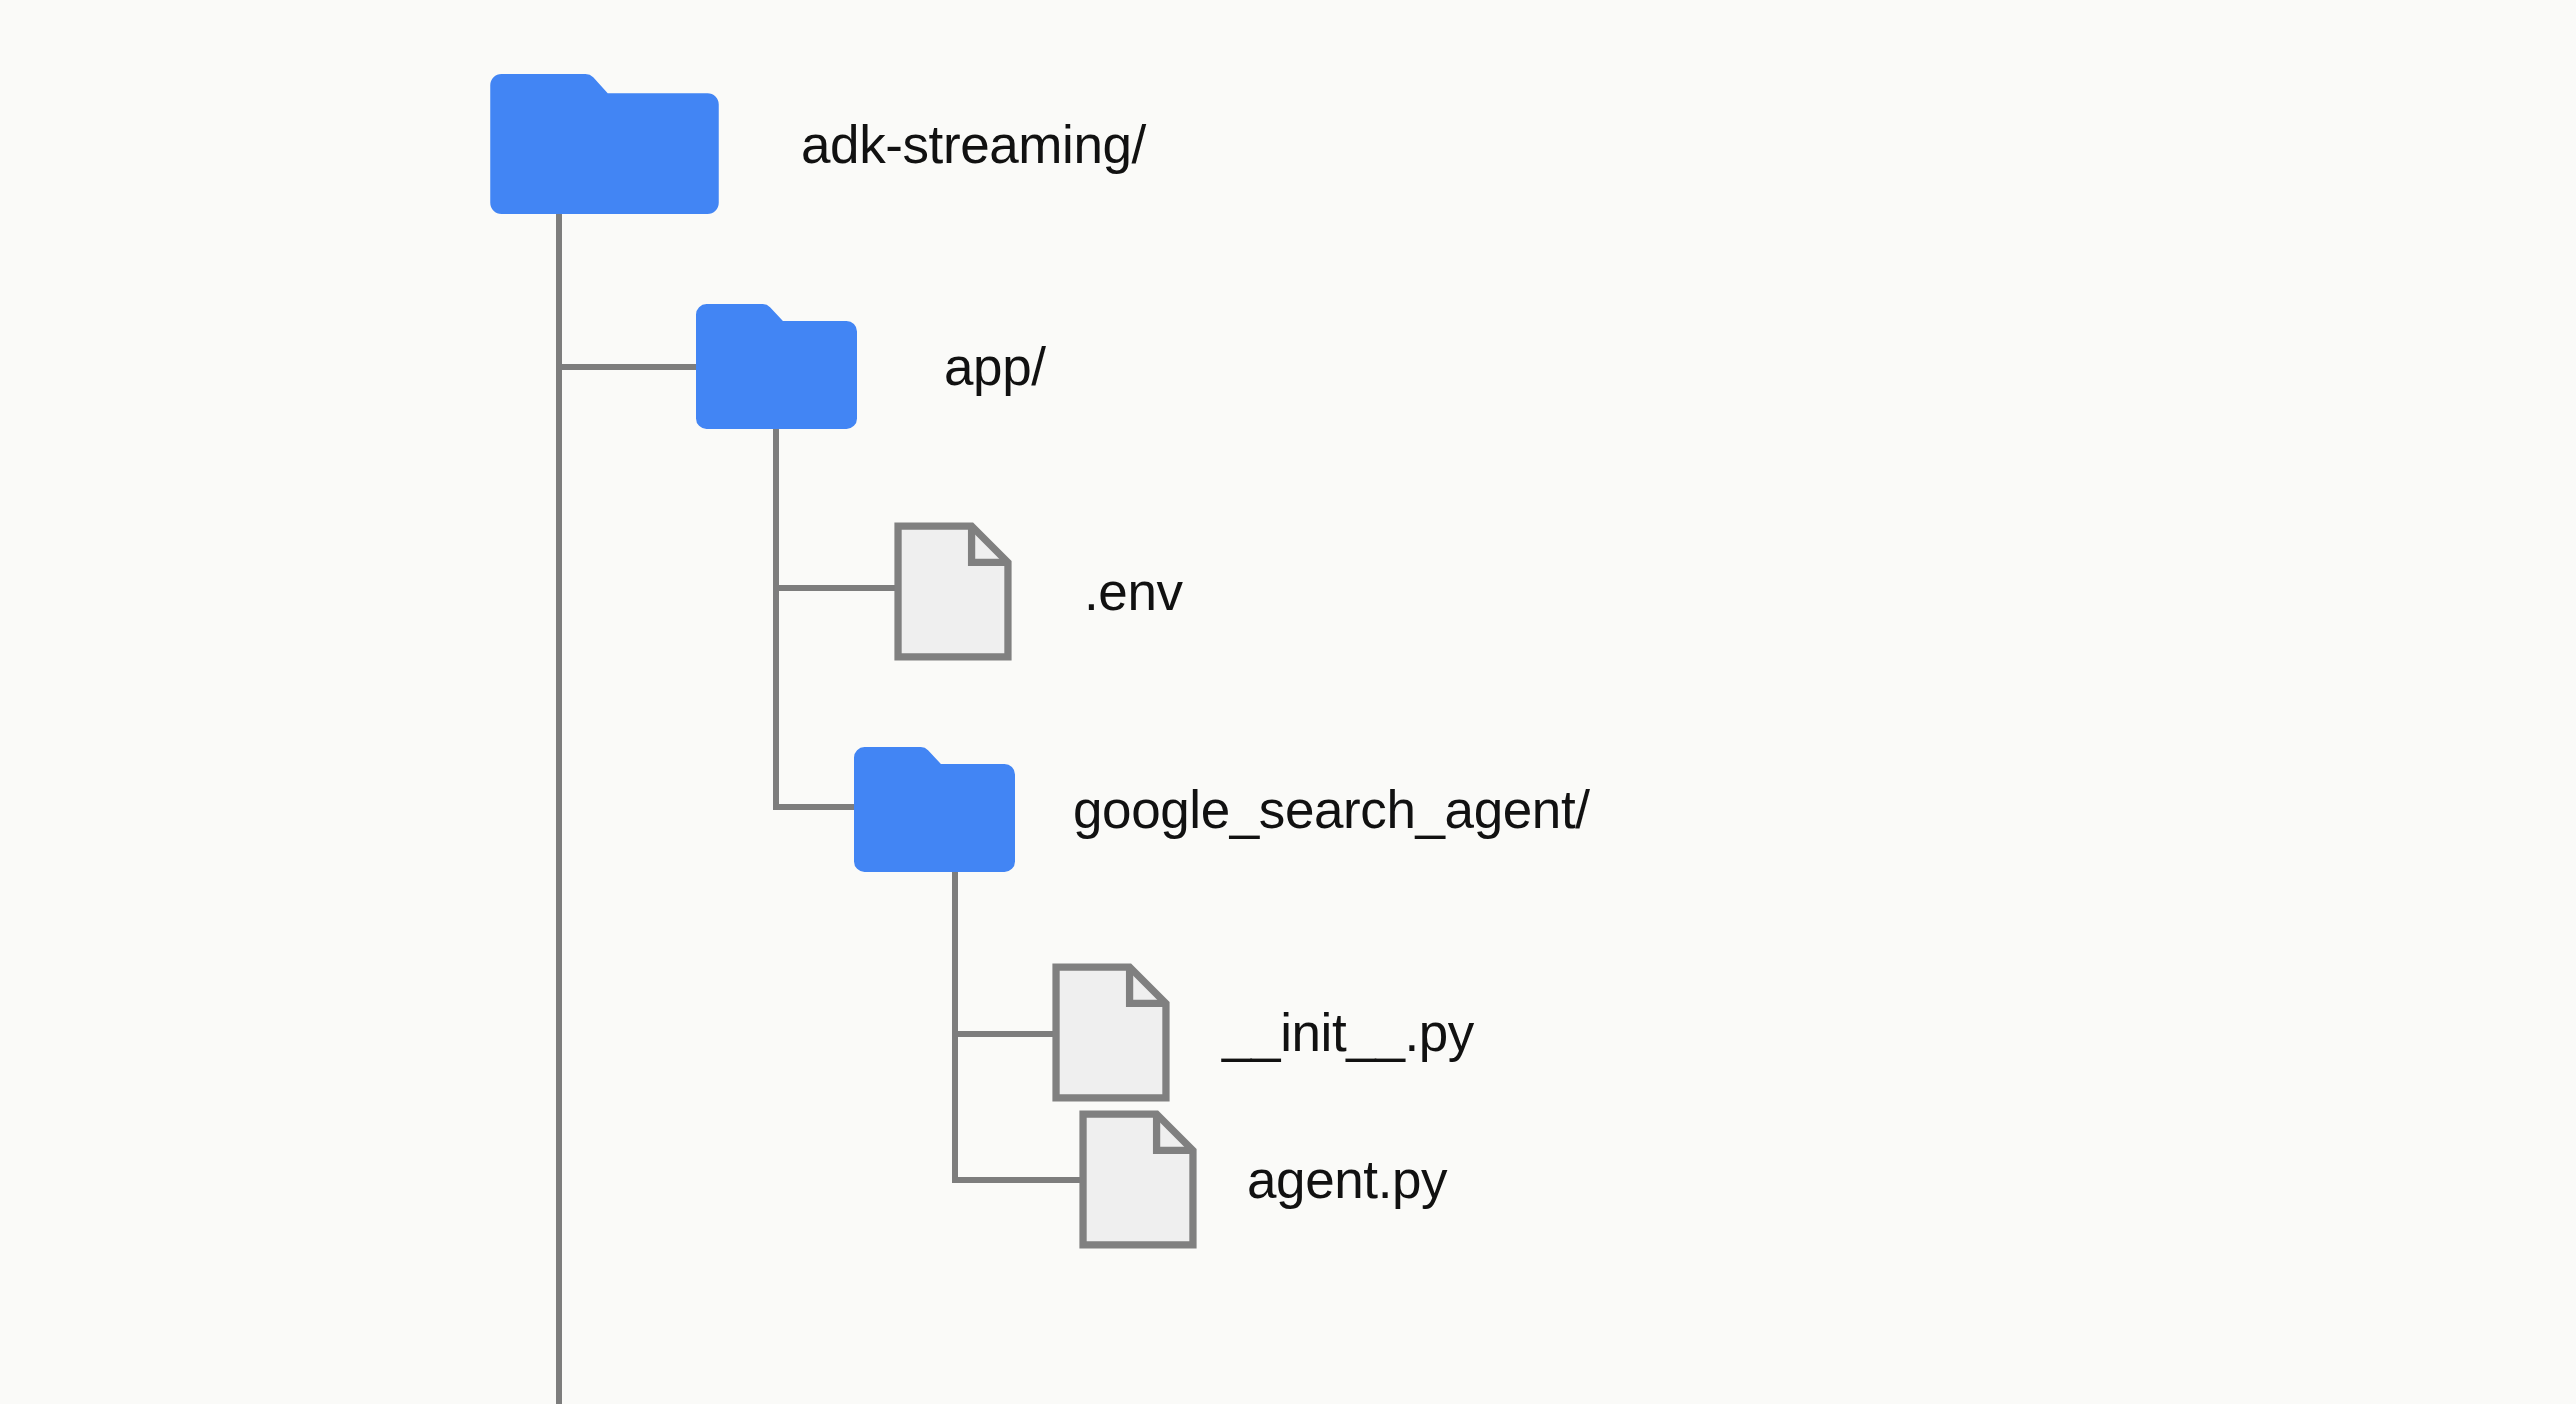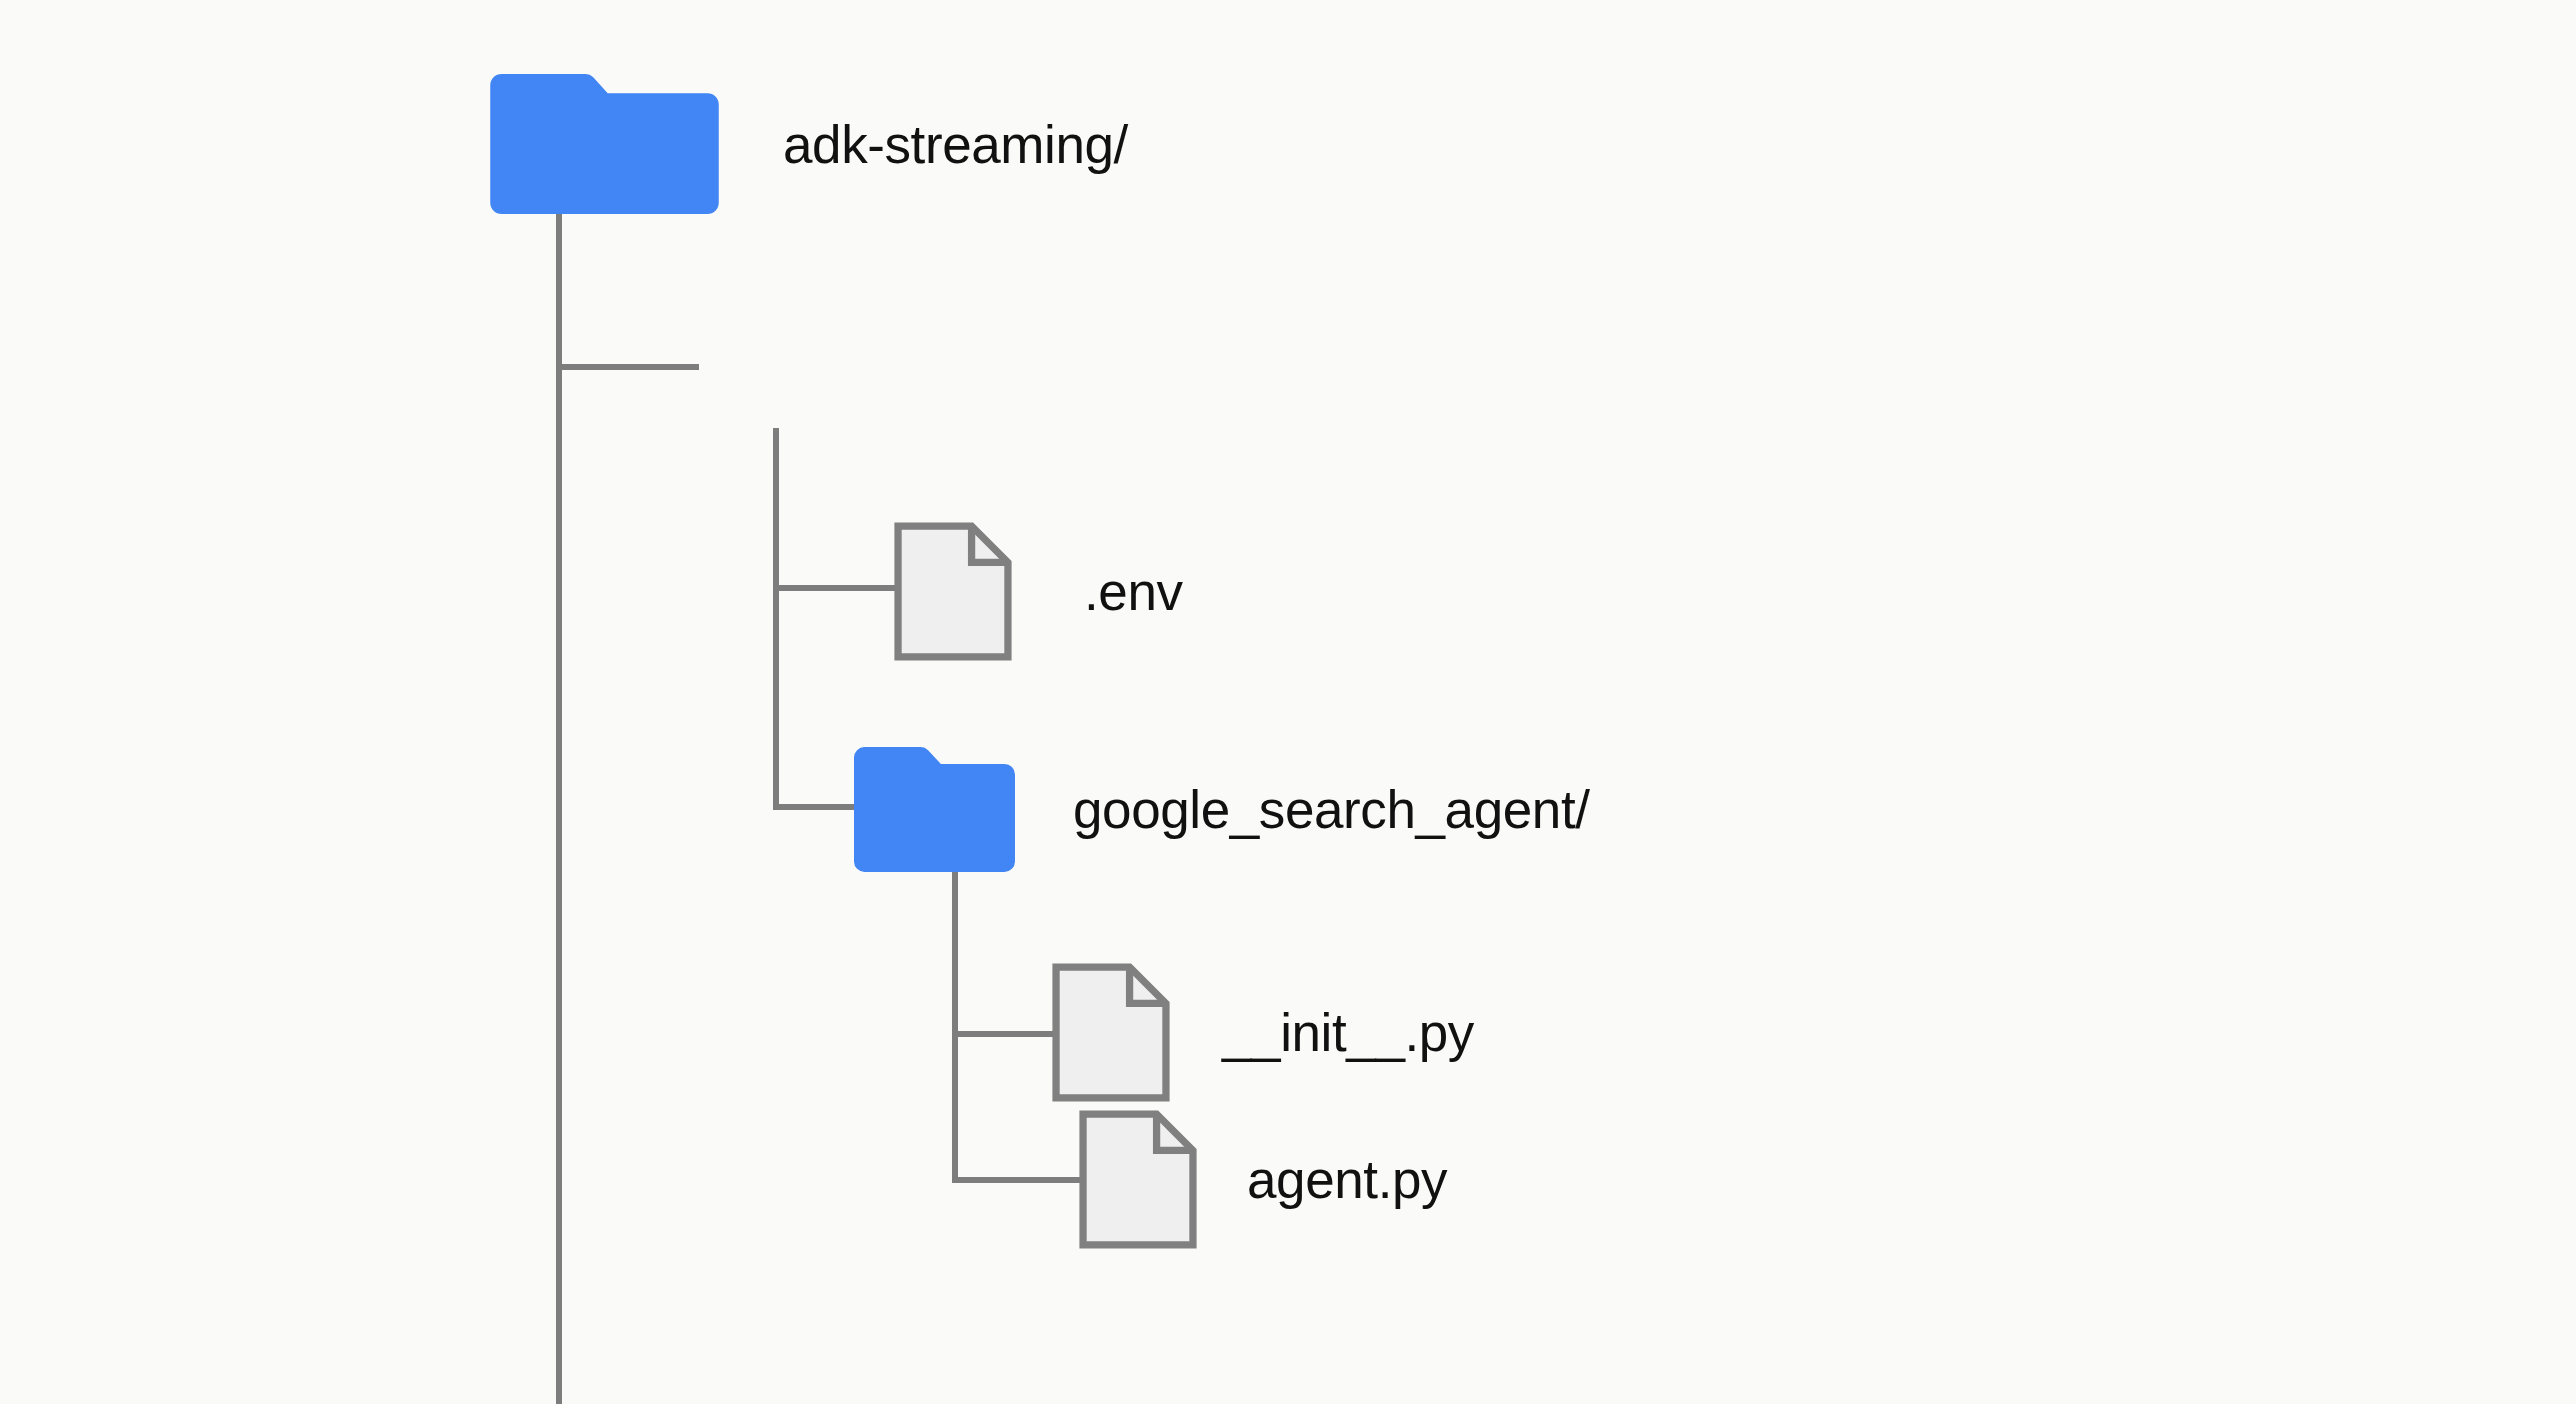--- a/index.html
+++ b/index.html
@@ -79,23 +79,32 @@
 
   <div class="conn h" style="left:952px; top:1177px; width:129px;"></div>
 
   <div class="node" style="left:490px; top:74px;">
     <span class="folder-icon">
       <svg width="229" height="140" viewBox="0 0 284 174" aria-hidden="true">
         <path d="M14,0 H118 a14,14 0 0 1 10,4 L146,24 H270 a14,14 0 0 1 14,14 V160
                  a14,14 0 0 1 -14,14 H14 A14,14 0 0 1 0,160 V14 A14,14 0 0 1 14,0 Z" fill="#4285f4"></path>
       </svg>
     </span>
-    <span class="label lvl0" style="margin-left:64px;">adk-streaming/</span>
+    <span class="label lvl0" style="margin-left:82px;">adk-streaming/</span>
   </div>
 
+  <div class="node" style="left:696px; top:304px;">
+    <span class="folder-icon">
+      <svg width="161" height="125" viewBox="0 0 200 155" aria-hidden="true">
+        <path d="M13,0 H83 a13,13 0 0 1 9,4 L108,21 H187 a13,13 0 0 1 13,13 V142
+                 a13,13 0 0 1 -13,13 H13 A13,13 0 0 1 0,142 V13 A13,13 0 0 1 13,0 Z" fill="#4285f4"></path>
+      </svg>
+    </span>
+    <span class="label lvl1" style="margin-left:87px;">app/</span>
+  </div>
 
   <div class="node" style="left:894px; top:522px;">
     <span class="file-icon">
       <svg width="118" height="139" viewBox="0 0 146 172" aria-hidden="true">
         <path d="M5,5 H96 L141,50 V167 H5 Z" fill="#efefef" stroke="#808080" stroke-width="9" stroke-linejoin="miter"></path>
         <path d="M96,5 V50 H141" fill="none" stroke="#808080" stroke-width="9" stroke-linejoin="miter"></path>
       </svg>
     </span>
     <span class="label lvl2" style="margin-left:72px;">.env</span>
   </div>

